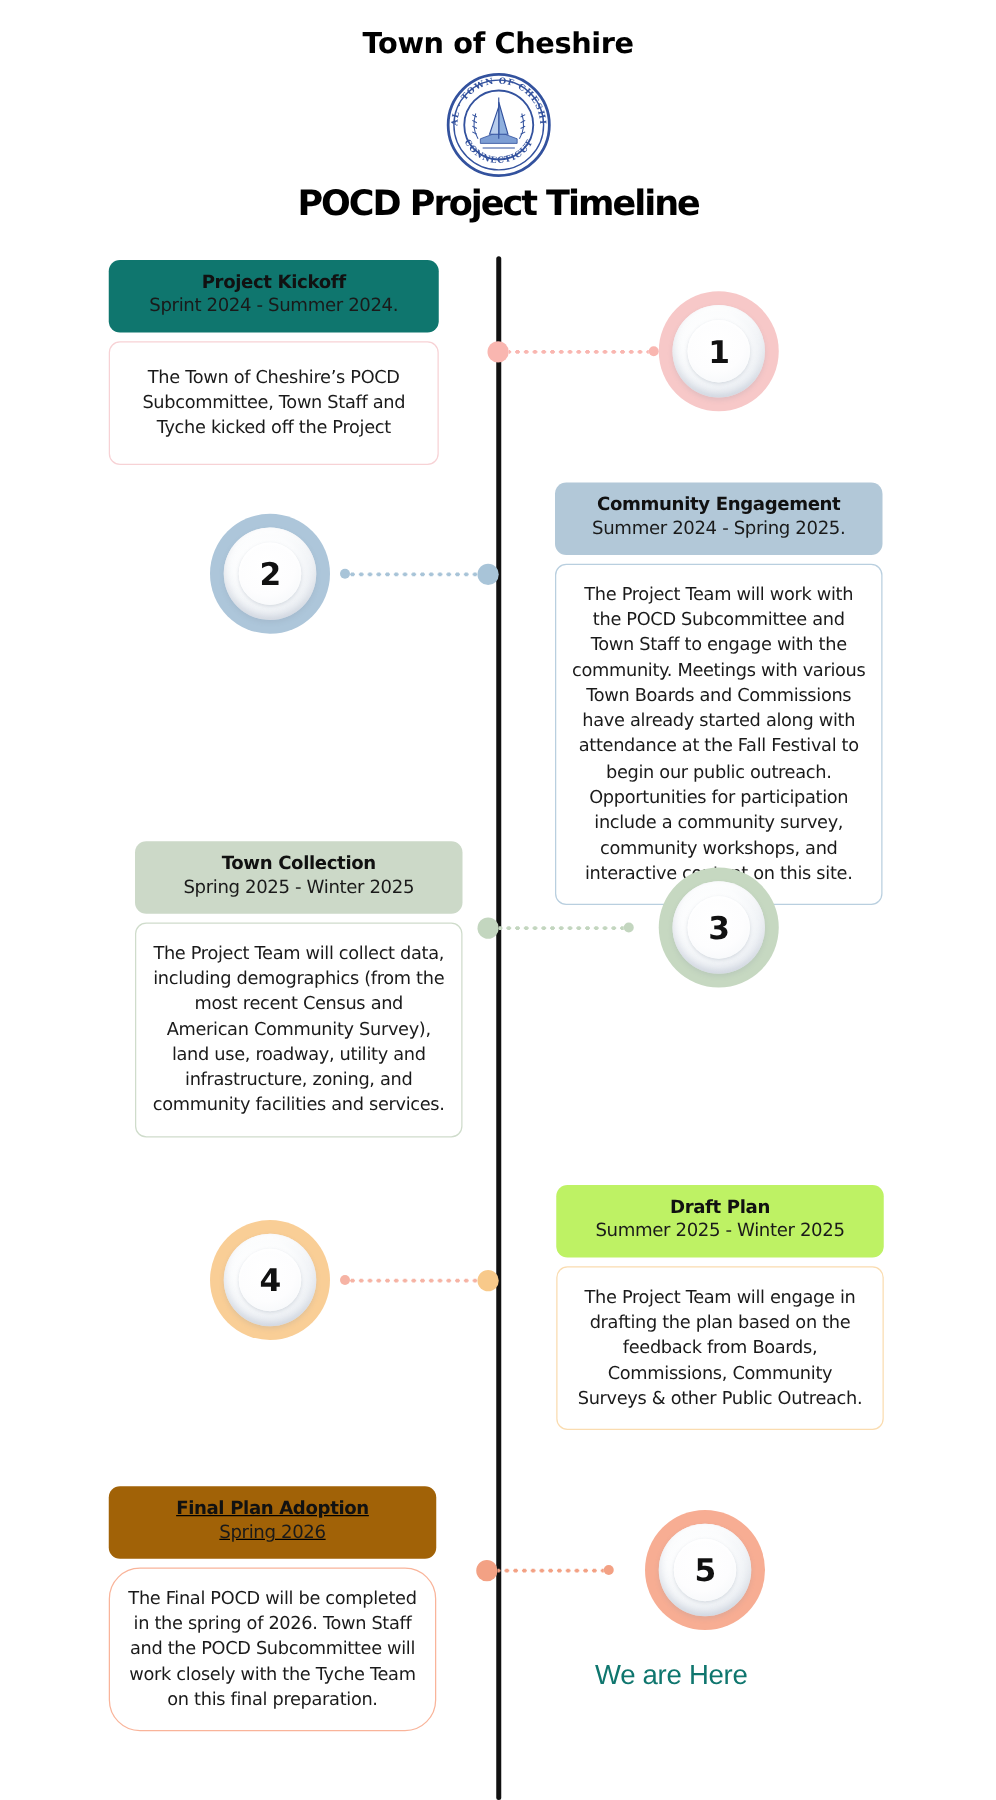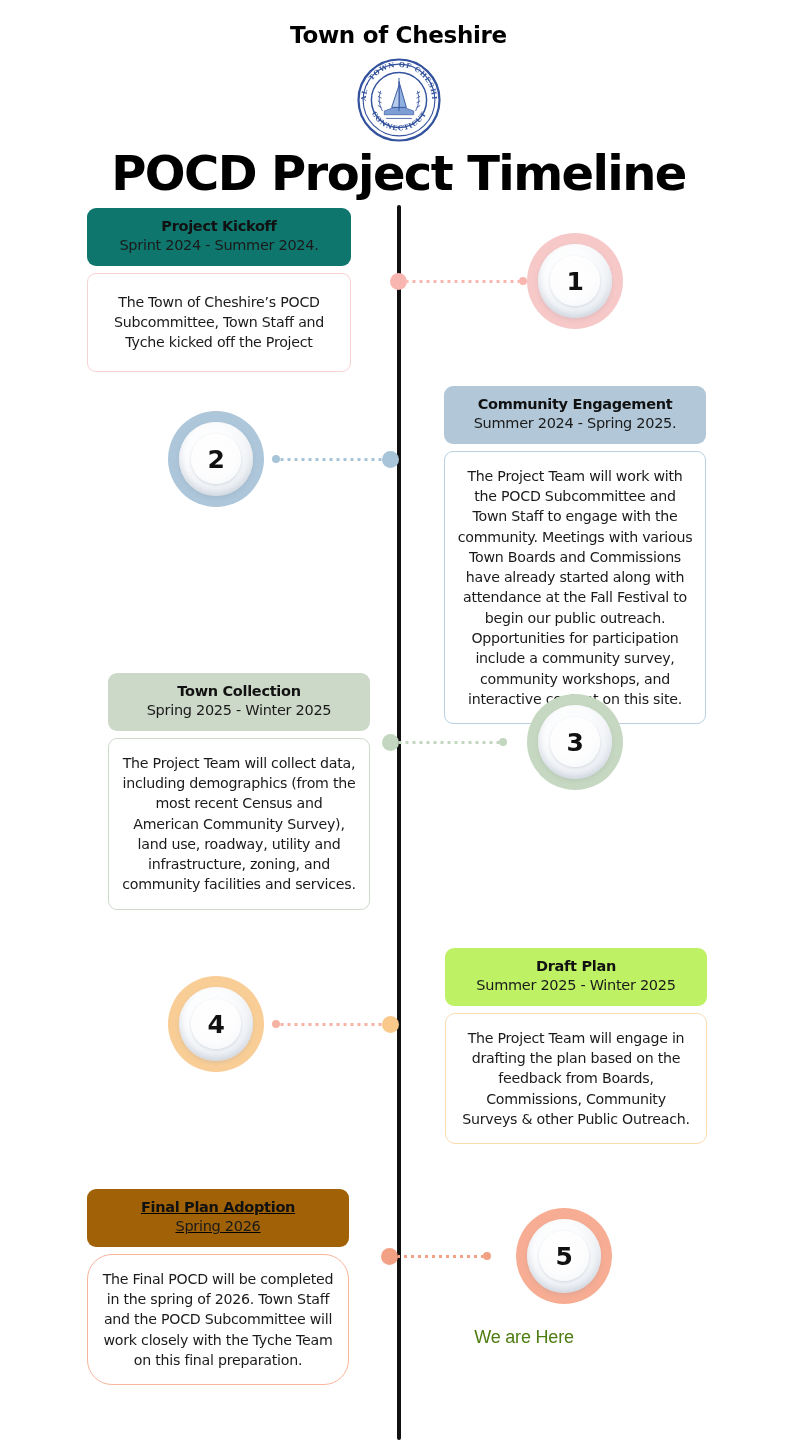--- a/index.html
+++ b/index.html
@@ -34,21 +34,21 @@
     display: flex;
     justify-content: center;
   }
   .seal {
     width: 92px;
     height: 92px;
     display: block;
   }
   .page-title {
     font-family: "DejaVu Sans", sans-serif;
-    font-size: 48px;
+    font-size: 28px;
     font-weight: 700;
     color: #000000;
     letter-spacing: -1.6px;
     margin-top: 2px;
     line-height: 1.05;
   }
 
   
   .spine {
     position: absolute;
@@ -190,27 +190,27 @@
     width: 8px;
     height: 8px;
     border-radius: 50%;
     background: currentColor;
     flex: 0 0 auto;
   }
 
   
   .we-are-here {
     position: absolute;
-    left: 414px;
+    left: 427px;
     top: 1327px;
     width: 220px;
     text-align: center;
     font-family: "Liberation Sans", sans-serif;
-    font-size: 18px;
-    color: #4d7c0f;
+    font-size: 22px;
+    color: #0f766e;
     letter-spacing: -0.2px;
   }
 </style>
 </head>
 <body>
 
 <div class="header">
   <div class="town-name">Town of Cheshire</div>
 
   <div class="seal-wrap">
@@ -324,21 +324,21 @@
       </div>
     </div>
   </div>
 
   <div class="row" style="top:948px;">
     <div class="textblock right" style="left:445px; width:262px;">
       <div class="pill" style="background:#bef264;">
         <div class="pill-title">Draft Plan</div>
         <div class="pill-dates">Summer 2025 - Winter 2025</div>
       </div>
-      <div class="card" style="border-color:#fadcb0; padding:14px 12px;border-radius:10px;">The Project Team will engage in drafting the plan based on the feedback from Boards, Commissions, Community Surveys &amp; other Public Outreach.</div>
+      <div class="card" style="border-color:#fadcb0; padding:14px 12px;">The Project Team will engage in drafting the plan based on the feedback from Boards, Commissions, Community Surveys &amp; other Public Outreach.</div>
     </div>
 
     <div class="connector" style="left:272px; top:67px; width:127px; color:#f6b3a4; flex-direction:row-reverse;">
       <span class="conn-dot-big" style="background:#f8c98a;"></span>
       <span class="conn-dotted"></span>
       <span class="conn-dot-small"></span>
     </div>
 
     <div class="badge left" style="top:28px; background:#f9ce96;">
       <div class="badge-inner">

